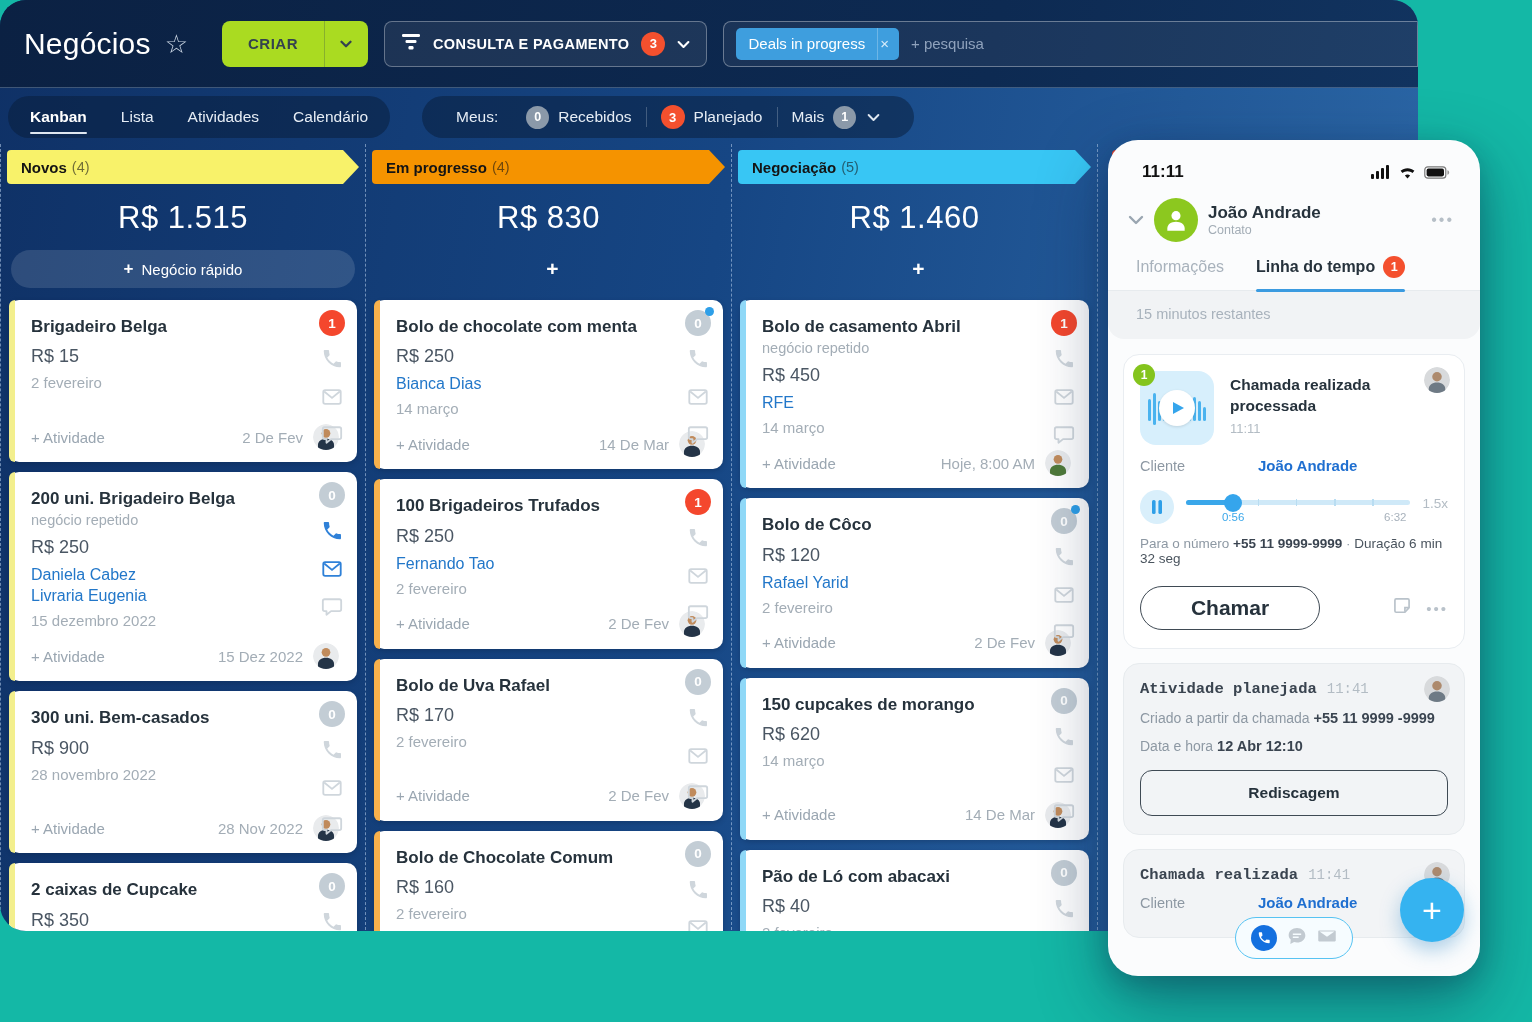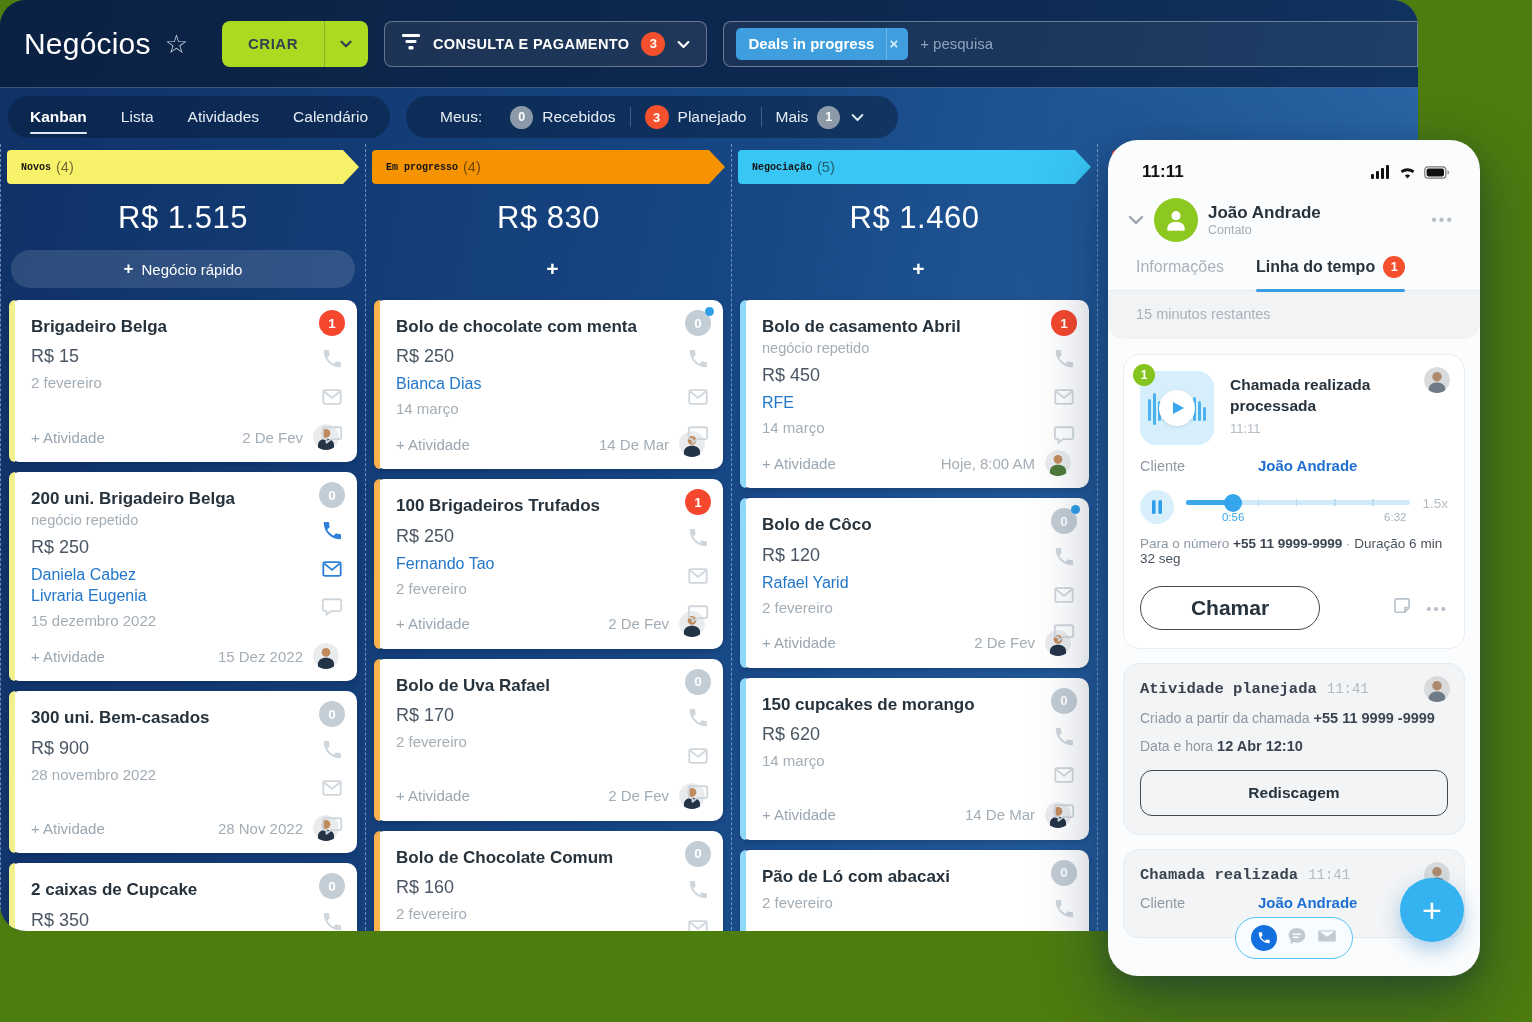--- a/index.html
+++ b/index.html
@@ -1,17 +1,17 @@
 <!DOCTYPE html>
 <html><head>
 <meta charset="utf-8">
 <style>
   * { margin:0; padding:0; box-sizing:border-box; }
   html,body { width:1532px; height:1022px; background:#ffffff; font-family:"Liberation Sans", sans-serif; overflow:hidden; }
-  .stage { position:relative; width:1532px; height:1022px; background:#4d7c0f; }
+  .stage { position:relative; width:1532px; height:1022px; background:#14b8a6; }
 
   
   .app { position:absolute; left:0; top:0; width:1418px; height:931px; border-radius:26px;
          overflow:hidden; background:linear-gradient(100deg,#0f3166 0%,#164684 48%,#2e6bab 100%); }
 
   
   .topbar { position:relative; height:88px; background:linear-gradient(100deg,#0b2143 0%,#0d2a52 70%,#11335f 100%);
             display:flex; align-items:center; padding:0 0 0 24px; border-bottom:1px solid rgba(160,185,215,.35); }
   .page-title { color:#fff; font-size:30px; font-weight:500; letter-spacing:.2px; }
   .star { margin-left:14px; color:#c9d4e2; font-size:26px; line-height:1; cursor:pointer; }
@@ -20,45 +20,45 @@
   .btn-create .caret { width:44px; display:flex; align-items:center; justify-content:center; border-left:1px solid rgba(52,66,78,.28); cursor:pointer; }
   .btn-create .caret svg { width:12px; height:8px; }
   .btn-filter { margin-left:16px; height:46px; display:flex; align-items:center; gap:12px; padding:0 16px;
                 border:1.5px solid rgba(255,255,255,.32); background:rgba(255,255,255,.07); border-radius:8px; cursor:pointer; }
   .btn-filter .label { color:#fff; font-weight:bold; font-size:14.5px; letter-spacing:.4px; }
   .badge-red { min-width:24px; height:24px; padding:0 6px; border-radius:12px; background:#f4502e; color:#fff; font-size:13px; font-weight:bold;
                display:inline-flex; align-items:center; justify-content:center; }
   .chev-w svg { width:13px; height:9px; }
   .searchbar { flex:1; margin-left:16px; margin-right:0; height:46px; border:1.5px solid rgba(255,255,255,.35);
                background:rgba(255,255,255,.06); border-radius:8px 0 0 8px; display:flex; align-items:center; padding:0 12px; gap:12px; }
-  .search-tag { display:flex; align-items:center; background:#3e9ede; border-radius:5px; overflow:hidden; height:32px; cursor:pointer;font-weight:bold; }
+  .search-tag { display:flex; align-items:center; background:#3e9ede; border-radius:5px; overflow:hidden; height:32px; cursor:pointer; }
   .search-tag .txt { color:#fff; font-size:15px; padding:0 12px; }
   .search-tag .x { color:#d7ecfa; font-size:15px; padding:0 10px 0 2px; border-left:1px solid rgba(255,255,255,.25); height:100%; display:flex; align-items:center; cursor:pointer; }
   .search-ph { color:#8fa2bc; font-size:15px; }
 
   
-  .navrow { display:flex; align-items:center; padding:8px 8px 6px 8px; gap:16px;text-align:right; }
+  .navrow { display:flex; align-items:center; padding:8px 8px 6px 8px; gap:32px;text-align:right; }
   .pillgroup { display:flex; align-items:center; background:rgba(7,27,56,.5); border-radius:22px; height:42px; padding:0 22px; gap:34px; }
   .vtab { color:#e6edf5; font-size:15.5px; cursor:pointer; position:relative; padding:6px 0; }
   .vtab.active { font-weight:bold; color:#fff; }
   .vtab.active::after { content:""; position:absolute; left:0; right:0; bottom:-2px; height:2.5px; background:#dfe7f0; border-radius:2px; }
   .pillgroup.filters { gap:0; padding:0 20px; }
   .f-item { display:flex; align-items:center; gap:9px; padding:0 14px; color:#e6edf5; font-size:15.5px; }
   .f-sep { width:1px; height:20px; background:rgba(255,255,255,.22); }
   .badge-gray { min-width:23px; height:23px; padding:0 6px; border-radius:12px; background:#8b99a9; color:#fff; font-size:12.5px; font-weight:bold;
                 display:inline-flex; align-items:center; justify-content:center; }
   .f-item .chev-w { margin-left:2px; }
 
   
   .board { position:relative; display:flex; align-items:flex-start; height:calc(931px - 140px); }
   .col { width:366px; flex:0 0 366px; padding:6px 6px 0 6px; border-right:1px dashed rgba(190,212,238,.55); height:100%; }
   .col:first-child { border-left:1px dashed rgba(190,212,238,.55); }
   .col-head { height:34px; display:flex; align-items:center; padding:0 22px 0 14px;
               clip-path:polygon(0 0, calc(100% - 16px) 0, 100% 50%, calc(100% - 16px) 100%, 0 100%); border-radius:4px; }
-  .col-head .nm { font-size:10px; font-weight:bold; color:#141414;font-family:Liberation Mono, monospace; }
+  .col-head .nm { font-size:15px; font-weight:bold; color:#141414; }
   .col-head .ct { font-size:14.5px; color:rgba(20,20,20,.6); margin-left:5px; }
   .col-total { text-align:center; color:#fff; font-size:31px; font-weight:300; letter-spacing:.5px; margin:16px 0 14px 0; }
   .col-add { margin:0 4px 12px 4px; height:38px; border-radius:19px; background:rgba(255,255,255,.13); color:#fff; font-size:15px;
              display:flex; align-items:center; justify-content:center; gap:8px; cursor:pointer; }
   .col-add.plain { background:transparent; font-size:21px; font-weight:bold; }
   .col-add .plus { font-weight:bold; font-size:17px; }
   .cards { display:flex; flex-direction:column; gap:10px; padding:0 2px; }
 
   .kcard { position:relative; background:#fff; border-radius:10px; padding:16px 18px 12px 22px; min-height:162px;
            display:flex; flex-direction:column; box-shadow:0 2px 5px rgba(6,25,50,.25); cursor:pointer; }
@@ -633,20 +633,21 @@
     <span class="stripe" style="background: rgb(143, 216, 247);"></span>
     <div class="kcard-badge gray"><span class="num">0</span></div>
     <div class="kcard-icons">
       <svg viewBox="0 0 24 24" class="ic-phone" style="fill: rgb(207, 214, 220);">
                   <use href="#i-phone"></use>
                 </svg>
 
     </div>
     <div class="kcard-title">Pão de Ló com abacaxi</div>
 
+    <div class="kcard-value">R$ 40</div>
 
     <div class="kcard-date">2 fevereiro</div>
 
   </div>
 </div>
   </div>
 <div class="col4-sliver"></div>
     </div>
   </div>
 

